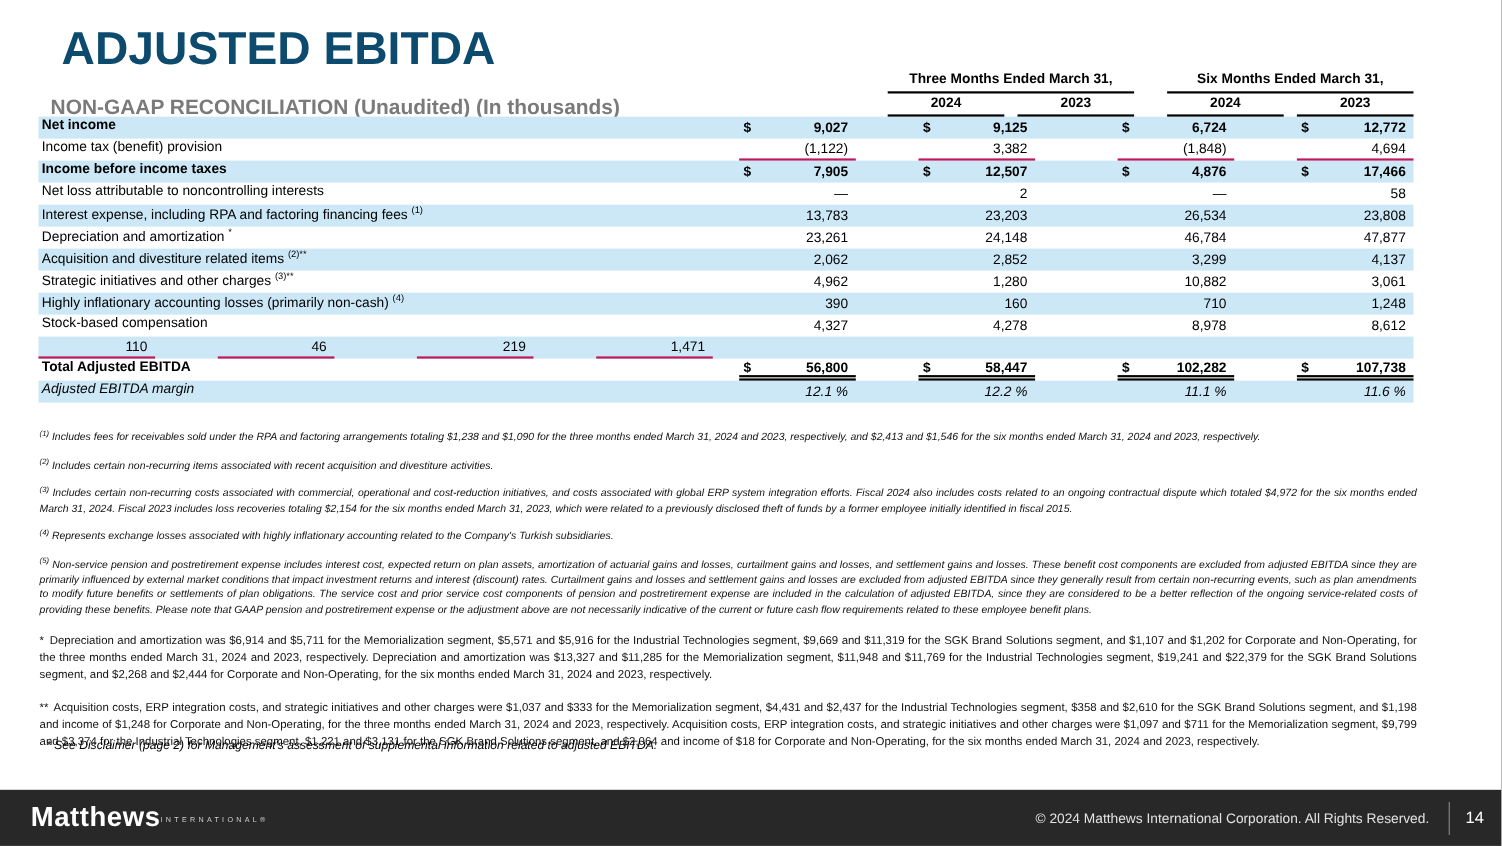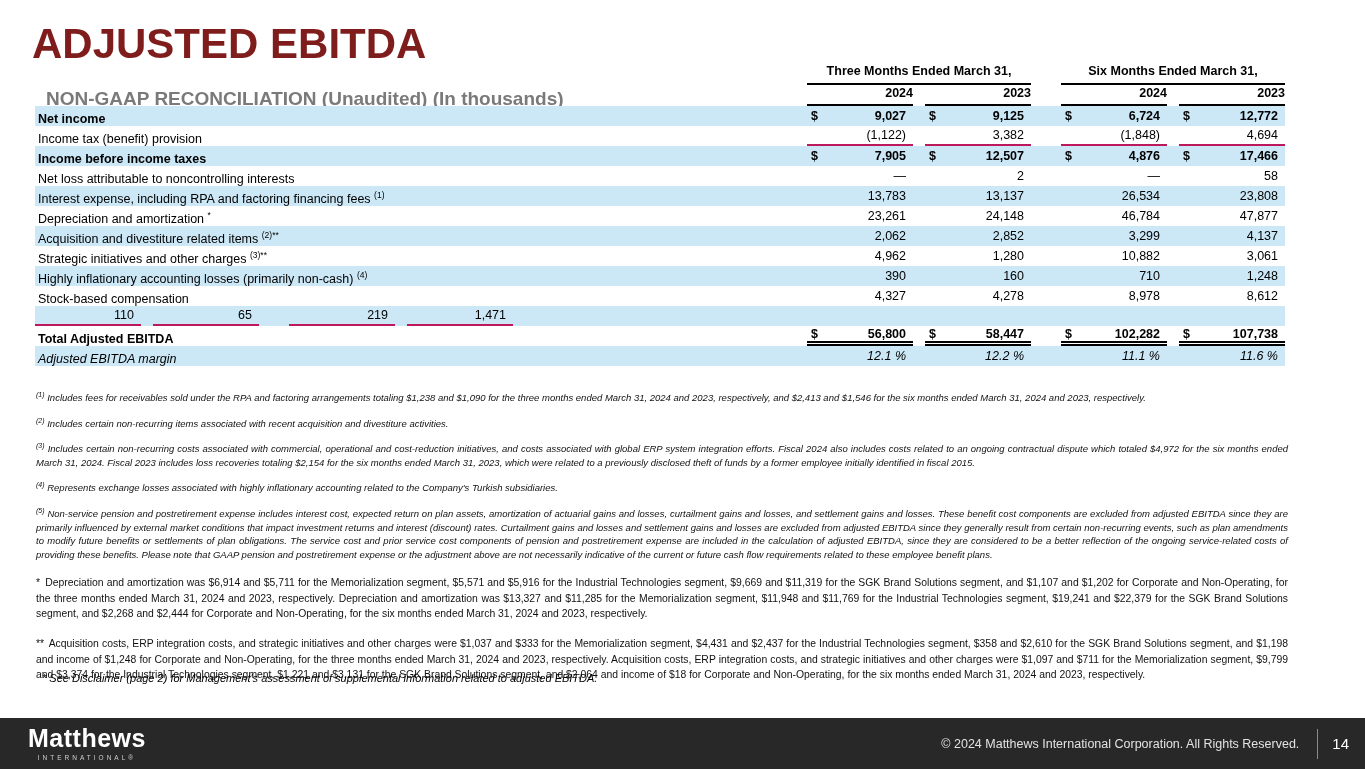--- a/index.html
+++ b/index.html
@@ -2,43 +2,43 @@
 <html><head>
 <meta charset="utf-8">
 <style>
   * { margin:0; padding:0; box-sizing:border-box; }
   html,body { background:#888; }
   .slide {
     position:relative; width:1365px; height:769px; background:#ffffff;
     font-family:"Liberation Sans", sans-serif; overflow:hidden; margin:0 auto;
   }
   .title {
-    position:absolute; left:32px; top:20px;
-    font-size:42px; font-weight:bold; color:#7f1d1d; letter-spacing:0px;
+    position:absolute; left:56px; top:20px;
+    font-size:42px; font-weight:bold; color:#0c4a6e; letter-spacing:0px;
   }
   .subtitle {
     position:absolute; left:46px; top:76px;
     font-size:19px; font-weight:bold; color:#7a7a7a;margin-top:12px;
   }
 
   
   .tbl { position:absolute; left:35px; top:64px; width:1250px; font-size:12.5px; color:#000000; }
   .hrow { display:flex; align-items:flex-end; }
   .spacer { width:772px; flex:0 0 auto; }
   .hgroup {
     width:224px; flex:0 0 auto; text-align:center; font-weight:bold;
     border-bottom:2px solid #000; padding-bottom:2px; height:21px;
   }
   .hgap { width:30px; flex:0 0 auto; }
   .hyear {
-    width:106px; flex:0 0 auto; text-align:right; font-weight:bold;
+    width:106px; flex:0 0 auto; text-align:center; font-weight:bold;
     border-bottom:2px solid #000; padding-bottom:2px; height:20px; margin-top:1px;
   }
   .ygap1 { width:12px; flex:0 0 auto; }
-  .trow { display:flex; align-items:flex-end; height:20px; }
+  .trow { display:flex; align-items:flex-start; height:20px;gap:45px; }
   .trow.blue { background:#cce8f7; }
   .trow.bold { font-weight:bold; }
   .trow.italic { font-style:italic; }
   .lbl { flex:1 1 auto; padding-left:3px; white-space:nowrap; overflow:hidden; }
   .lbl sup { font-size:8.5px; font-weight:inherit; }
   .vcell {
     width:106px; flex:0 0 auto; height:100%;
     display:flex; align-items:center; justify-content:flex-end;
     padding:0 7px 0 4px;
   }
@@ -64,21 +64,21 @@
   .disclaimer {
     position:absolute; left:42px; top:672px;
     font-size:11px; font-style:italic; color:#000;
   }
 
   
   .footer {
     position:absolute; left:0; bottom:0; width:1365px; height:51px;
     background:#282828; display:flex; align-items:center;
   }
-  .logo { margin-left:28px; display:flex; flex-direction:column; align-items:center; }
+  .logo { margin-left:28px; display:flex; flex-direction:row; align-items:center; }
   .logo-primary { color:#ffffff; font-size:25px; font-weight:bold; letter-spacing:0.5px; line-height:1; }
   .logo-secondary { color:#cfcfcf; font-size:6.5px; letter-spacing:3px; margin-top:3px; }
   .footer-right { margin-left:auto; display:flex; align-items:center; margin-right:16px; }
   .copyright { color:#e2e2e2; font-size:12.5px; }
   .pg-divider { width:1px; height:30px; background:#8a8a8a; margin:0 14px 0 18px; }
   .page-number { color:#ffffff; font-size:15px; }
 </style>
 </head>
 <body>
 
@@ -178,21 +178,21 @@
           <span class="amt">58</span>
         </div>
     </div>
 
     <div class="trow blue">
       <div class="lbl"><span>Interest expense, including RPA and factoring financing fees</span> <sup>(1)</sup></div>
       <div class="vcell c1">
           <span class="amt">13,783</span>
         </div>
       <div class="vcell c2">
-          <span class="amt">13,137</span>
+          <span class="amt">23,203</span>
         </div>
       <div class="vcell c3">
           <span class="amt">26,534</span>
         </div>
       <div class="vcell c4">
           <span class="amt">23,808</span>
         </div>
     </div>
 
     <div class="trow">
@@ -273,21 +273,21 @@
       <div class="vcell c4">
           <span class="amt">8,612</span>
         </div>
     </div>
 
     <div class="trow blue">
       <div class="vcell ub c1">
           <span class="amt">110</span>
         </div>
       <div class="vcell ub c2">
-          <span class="amt">65</span>
+          <span class="amt">46</span>
         </div>
       <div class="vcell ub c3">
           <span class="amt">219</span>
         </div>
       <div class="vcell ub c4">
           <span class="amt">1,471</span>
         </div>
     </div>
 
     <div class="trow bold">

